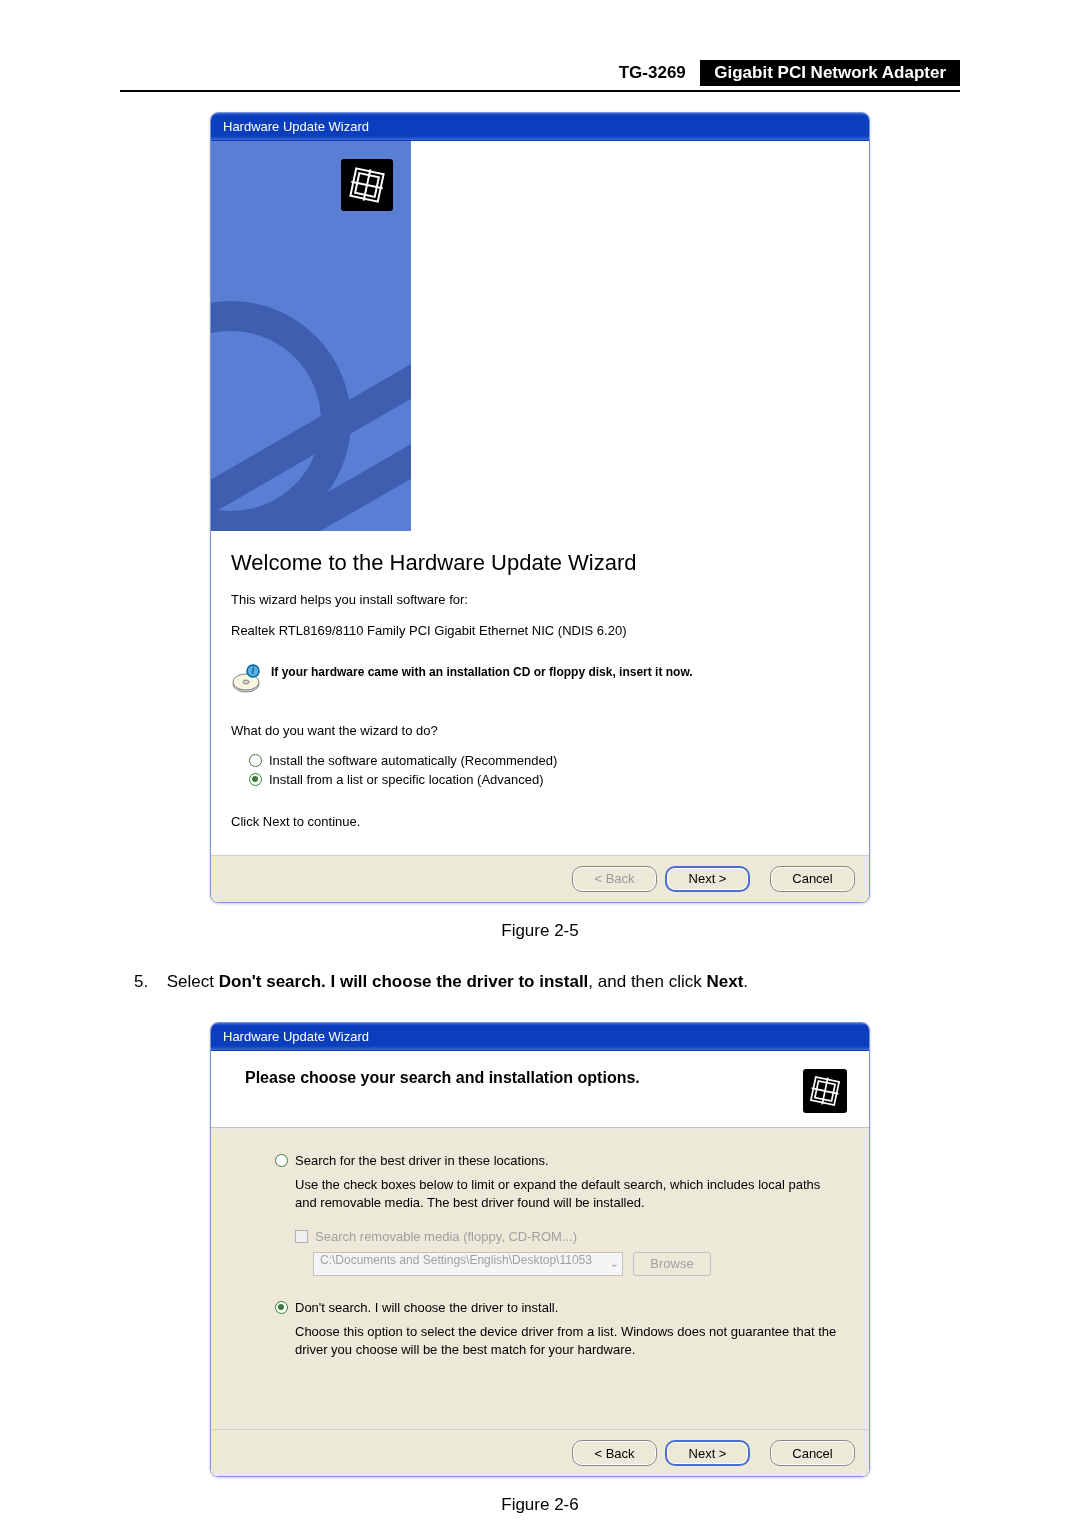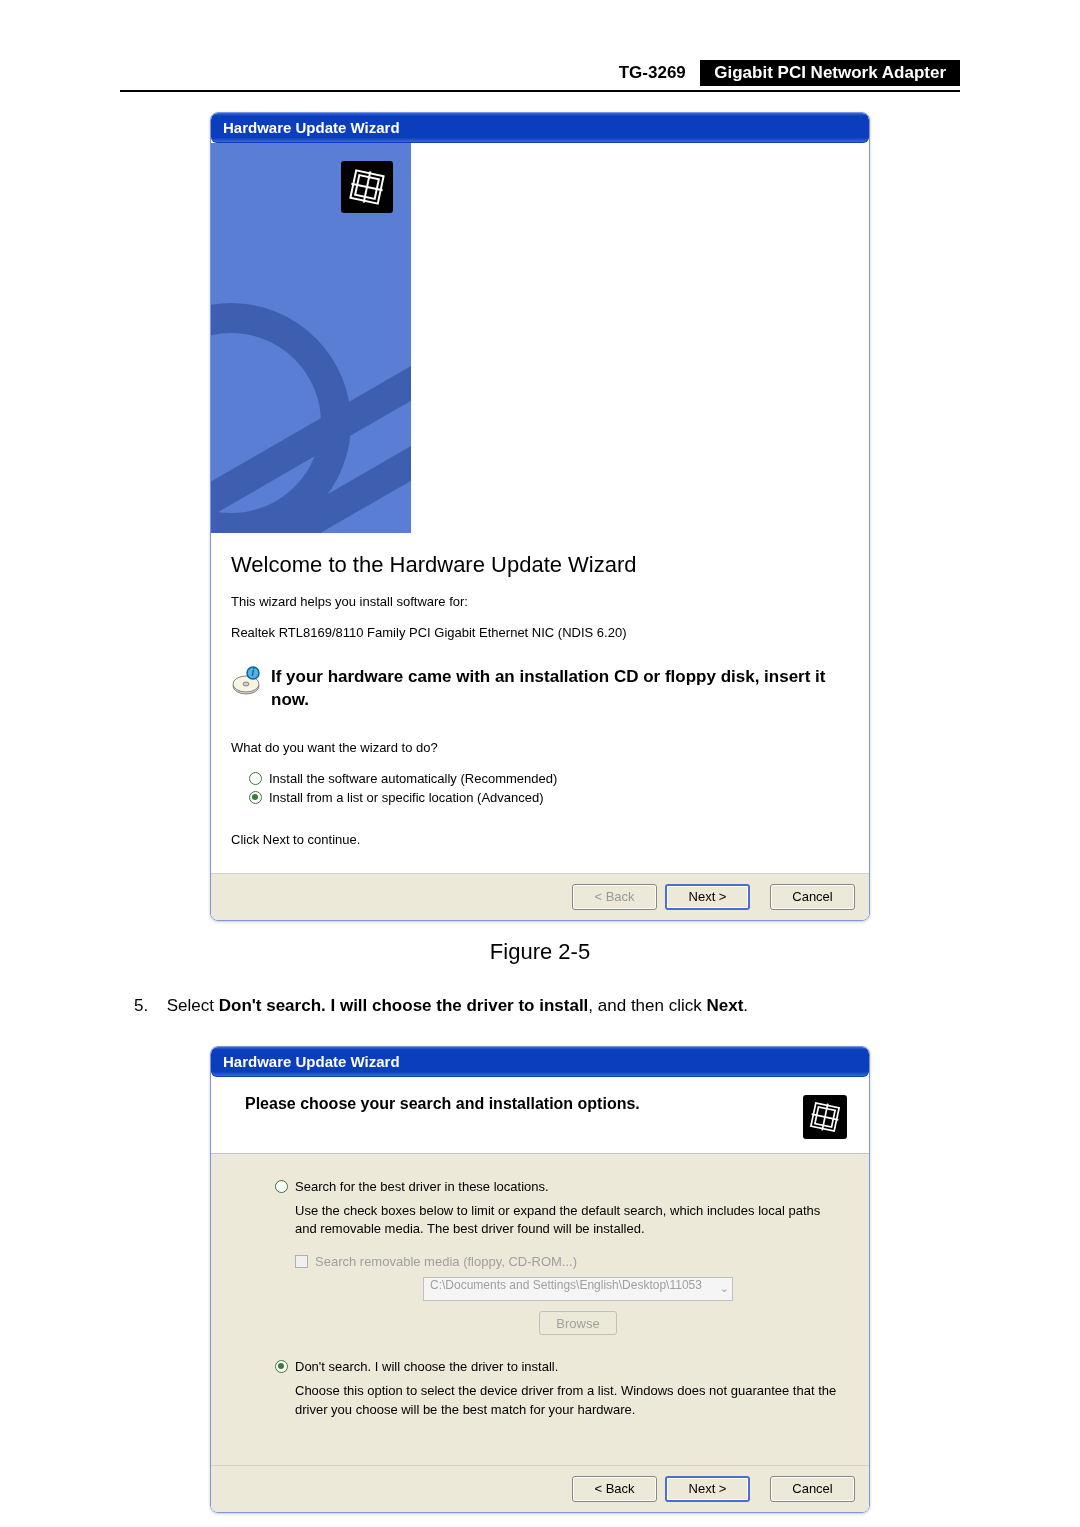--- a/index.html
+++ b/index.html
@@ -37,25 +37,24 @@
       width: 660px;
       margin: 0 auto 18px auto;
       border: 1px solid #7a96df;
       border-radius: 8px;
       overflow: hidden;
       box-shadow: 0 1px 3px rgba(0,0,0,0.2);
     }
     .titlebar {
       background: linear-gradient(to bottom, #3a6ad4 0%, #0a3ebd 10%, #0a3ebd 85%, #3a6ad4 100%);
       color: #fff;
-      font-weight: bold;
-      font-size: 15px;
+      font-weight: normal;
+      font-size: 13px;
       padding: 6px 12px;
       border-bottom: 1px solid #0a3ebd;
-      border-radius: 6px;
     }
     .wiz1-body {
       display: flex;
       background: #fff;
       flex-direction: column;
     }
     .wiz1-left {
       width: 200px;
       background: #5a7ed4;
       position: relative;
@@ -125,21 +124,21 @@
       gap: 10px;
       margin: 24px 0 28px 0;
     }
     .cd-icon {
       width: 30px;
       height: 30px;
       flex-shrink: 0;
     }
     .cd-text {
       font-weight: bold;
-      font-size: 17px;
+      font-size: 12px;
       line-height: 1.35;
     }
     .radio-row {
       display: flex;
       align-items: center;
       gap: 7px;
       margin: 4px 0 4px 18px;
       font-size: 13px;
     }
     .radio {
@@ -166,30 +165,30 @@
       justify-content: flex-end;
       gap: 8px;
       border-top: 1px solid #d4d0c8;
     }
     .btn {
       min-width: 85px;
       height: 26px;
       font-size: 13px;
       background: #ece9d8;
       border: 1px solid #888;
-      border-radius: 3px;
+      border-radius: 10px;
       box-shadow: 0 0 0 1px #fff inset;
       cursor: pointer;
       padding: 0 10px;
     }
     .btn.disabled { color: #999; }
     .btn.default { border: 2px solid #4a6fd0; }
     .figure-caption {
       text-align: center;
-      font-size: 22px;
+      font-size: 17px;
       margin: 18px 0 28px 0;
     }
     .step-text {
       font-size: 17px;
       margin: 0 0 28px 0;
       padding-left: 14px;
       line-height: 1.5;
     }
     .step-num {
       display: inline-block;
@@ -263,21 +262,20 @@
       position: absolute;
       top: -3px; left: 0px;
       font-size: 12px;
       color: #a0a0a0;
     }
     .path-row {
       display: flex;
       gap: 10px;
       margin: 8px 0 24px 38px;
       align-items: center;
-      flex-direction: column;
     }
     .path-input {
       width: 310px;
       height: 24px;
       border: 1px solid #c0c0c0;
       background: #f5f5f5;
       font-size: 12px;
       padding: 0 18px 0 6px;
       color: #a0a0a0;
       position: relative;

